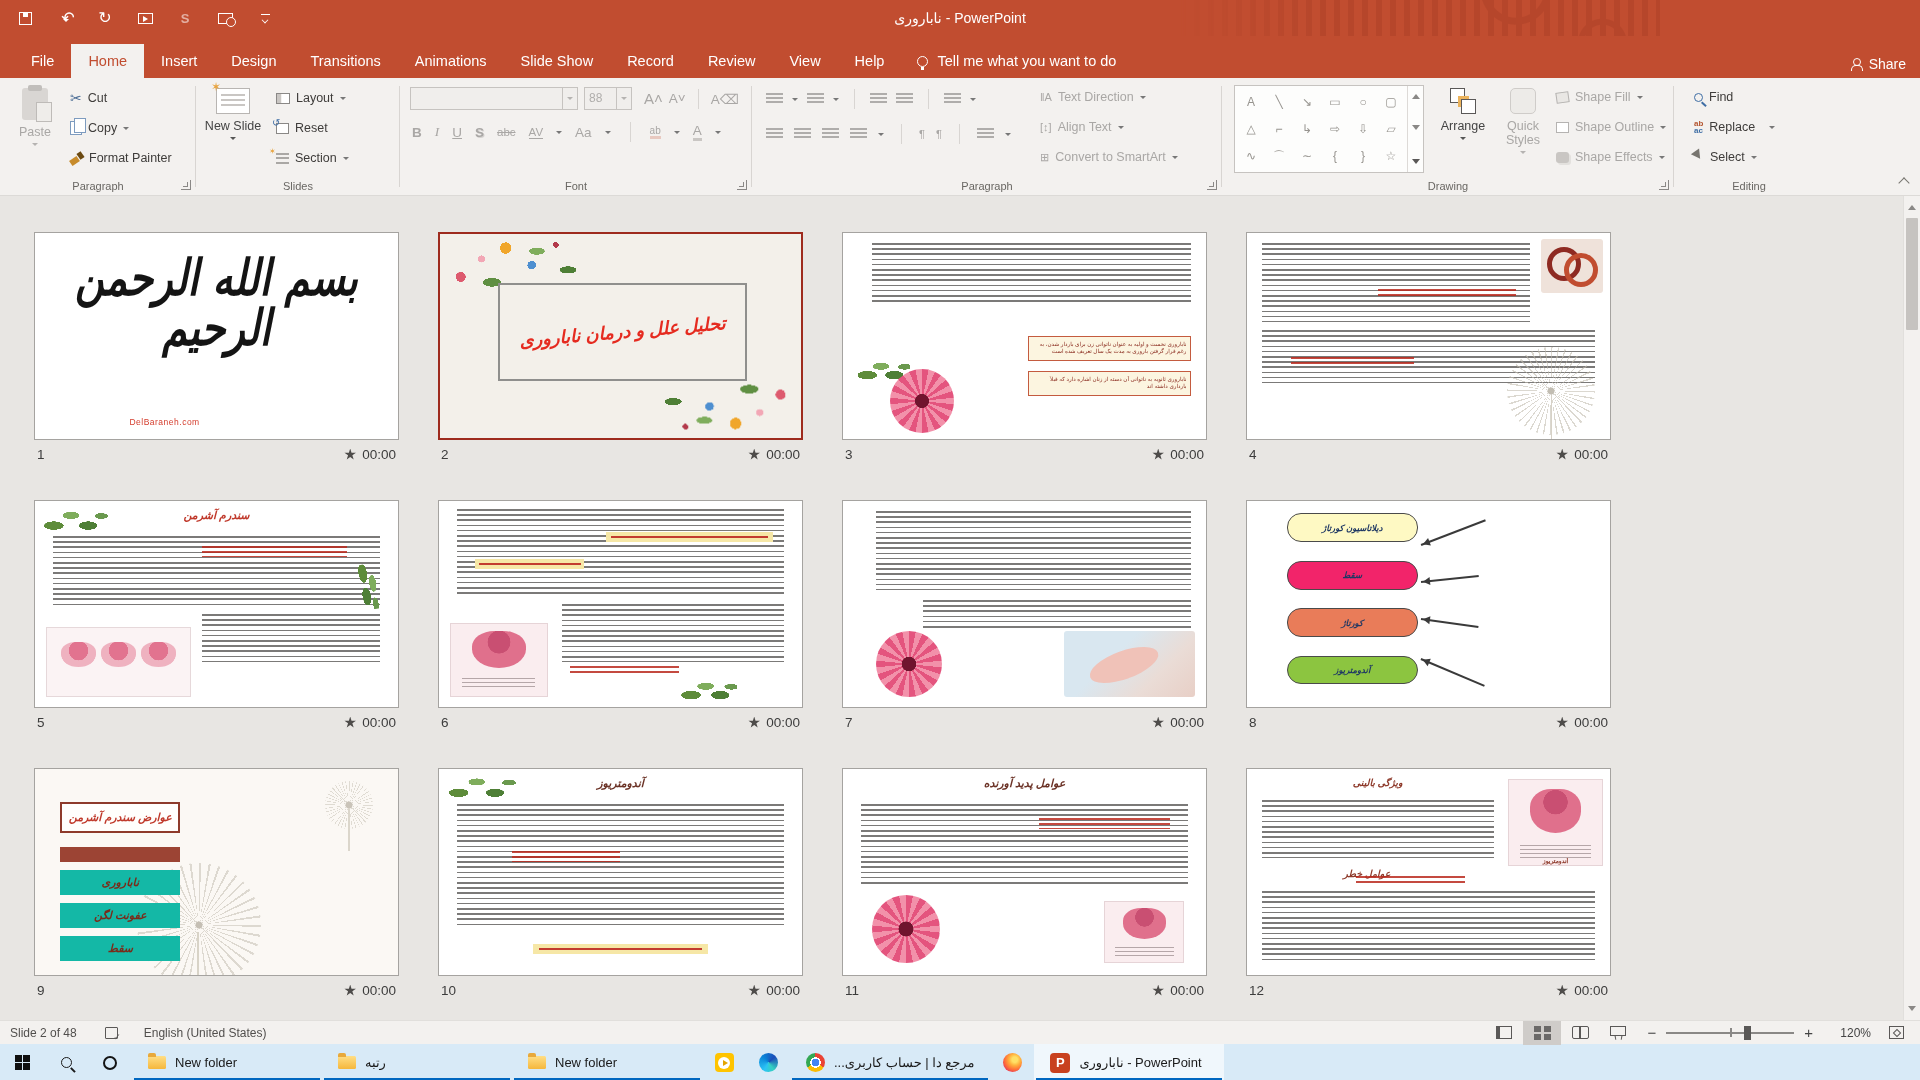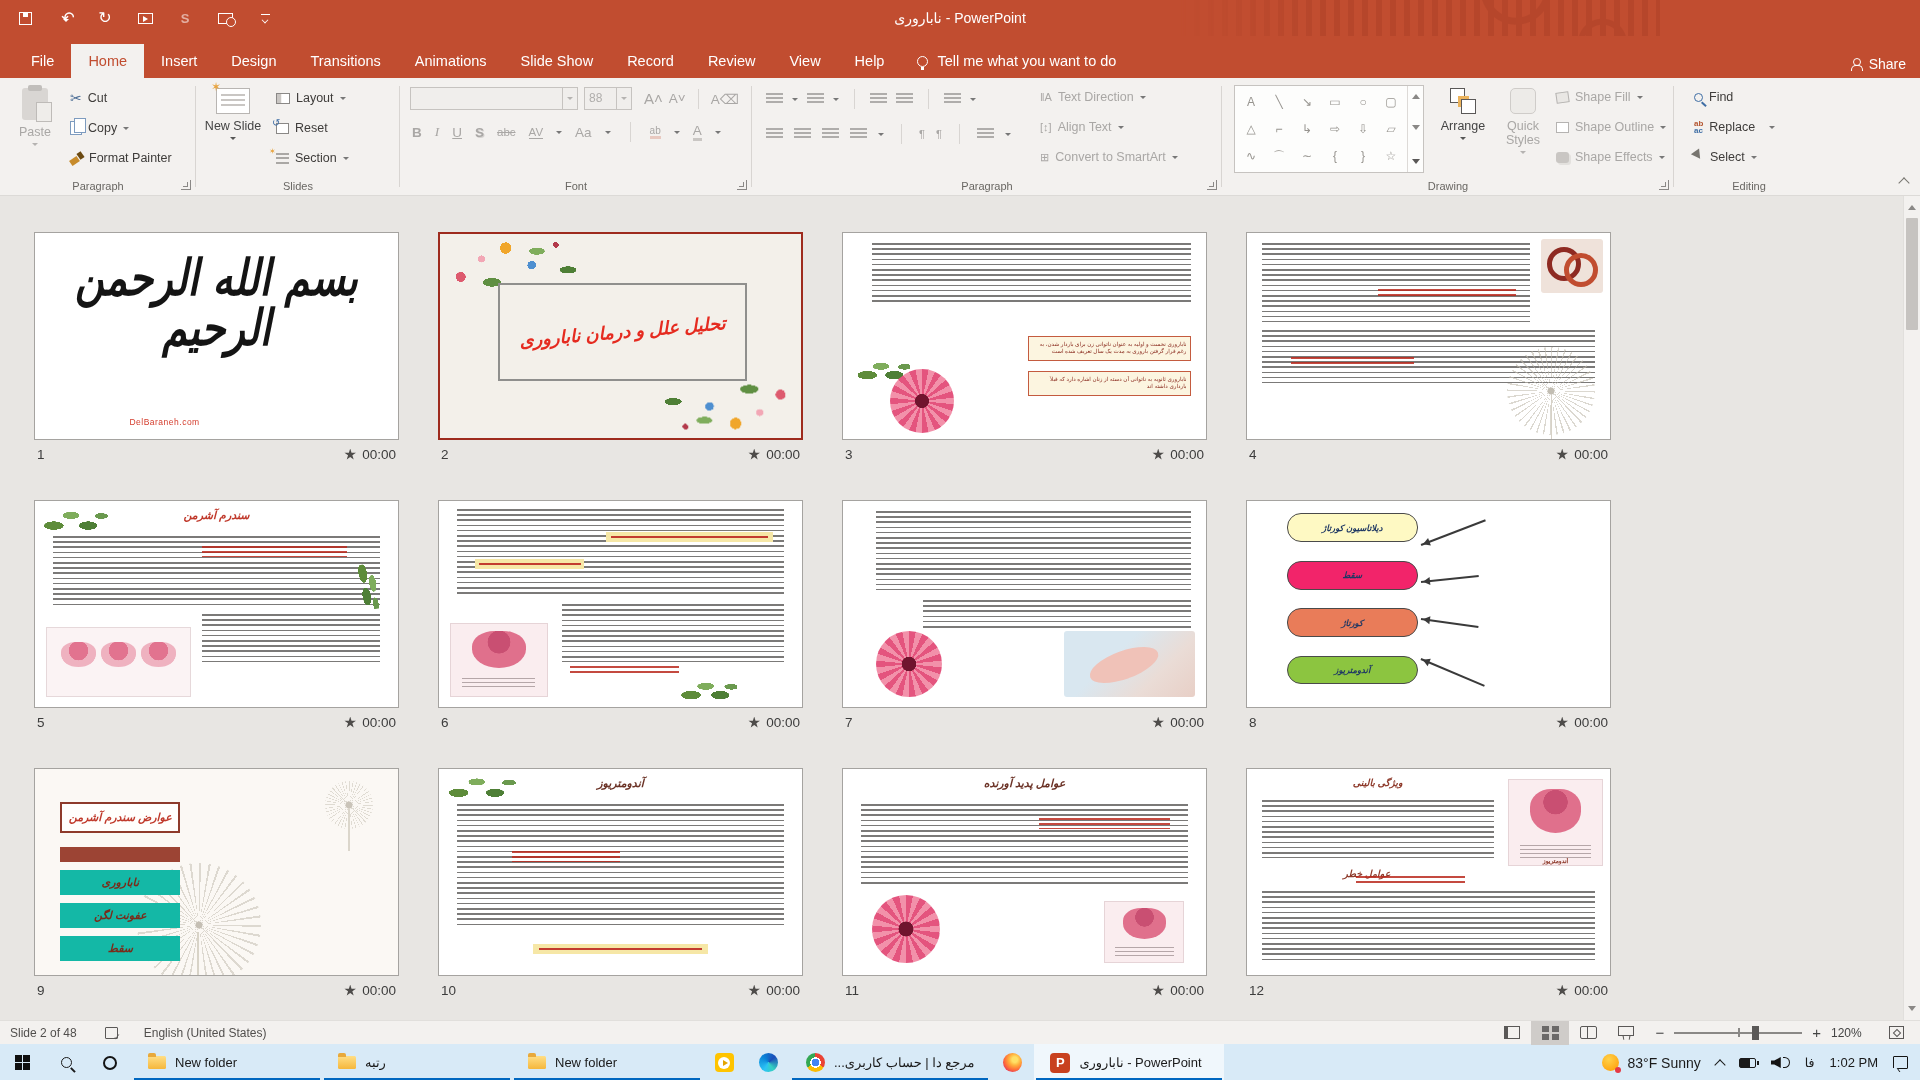--- a/index.html
+++ b/index.html
@@ -232,21 +232,21 @@
       linear-gradient(#6B6968,#6B6968) right top/7px 6px no-repeat,
       linear-gradient(#6B6968,#6B6968) left bottom/7px 6px no-repeat,
       linear-gradient(#6B6968,#6B6968) right bottom/7px 6px no-repeat; }
   .vw-read { width:17px; height:13px; border:1.5px solid #5A5857; border-radius:2px; background:linear-gradient(90deg, transparent 6px, #5A5857 6px 7.5px, transparent 7.5px); }
   .vw-show { width:16px; height:10px; border:1.5px solid #5A5857; position:relative; margin-top:-3px; }
   .vw-show::after { content:""; position:absolute; left:4px; bottom:-5px; width:5px; height:4px; border-left:1.5px solid #5A5857; border-right:1.5px solid #5A5857; transform:perspective(6px) rotateX(-20deg); }
   .zoom-out,.zoom-in { font-size:15px; color:#444; padding:0 10px; }
   .zoom-track { width:128px; height:2px; background:#8A8886; position:relative; }
   .zoom-tick { position:absolute; left:50%; top:-3.5px; width:1.6px; height:9px; background:#8A8886; }
   .zoom-thumb { position:absolute; left:61%; top:-6px; width:7px; height:14px; background:#5A5857; }
-  .zoom-val { width:48px; margin-right:4px; color:#444; }
+  .zoom-val { width:48px; text-align:right; margin-right:12px; color:#444; }
   .ic-fit { width:15px; height:13px; border:1.5px solid #5A5857; position:relative; margin:0 6px; }
   .ic-fit::after { content:""; position:absolute; left:4px; top:3px; width:4px; height:4px; border:1.2px solid #5A5857; transform:rotate(45deg); }
 
   
   .taskbar { height:37px; background:#D8EAF7; display:flex; align-items:stretch; font-size:13px; color:#1a1a1a; }
   .tk-icon-btn { width:44px; display:flex; align-items:center; justify-content:center; }
   .ic-win { width:15px; height:15px; background:
       linear-gradient(#101010,#101010) left top/7px 7px no-repeat,
       linear-gradient(#101010,#101010) right top/7px 7px no-repeat,
       linear-gradient(#101010,#101010) left bottom/7px 7px no-repeat,
@@ -848,28 +848,13 @@
       <span class="ic-chrome"></span>
       <span class="lbl" dir="rtl">مرجع دا | حساب کاربری...</span>
     </div>
   <span class="tk-icon-btn">
       <span class="ic-firefox"></span>
     </span>
   <div class="tbtn run active">
       <span class="ic-ppt">P</span>
       <span class="lbl">ناباروری - PowerPoint</span>
     </div>
-  <div class="tray">
-    <span class="weather">
-        <span class="ic-sun"></span>
-        <span>83°F Sunny</span>
-      </span>
-    <span class="ic-chevup"></span>
-    <span class="ic-battery"></span>
-    <span style="display:flex">
-        <span class="ic-speaker"></span>
-        <span class="spk-wave" style="margin-left:2px"></span>
-      </span>
-    <span class="tk-lang">فا</span>
-    <span class="tk-time">1:02 PM</span>
-    <span class="ic-action"></span>
-  </div>
 </div>
 
 </body></html>

